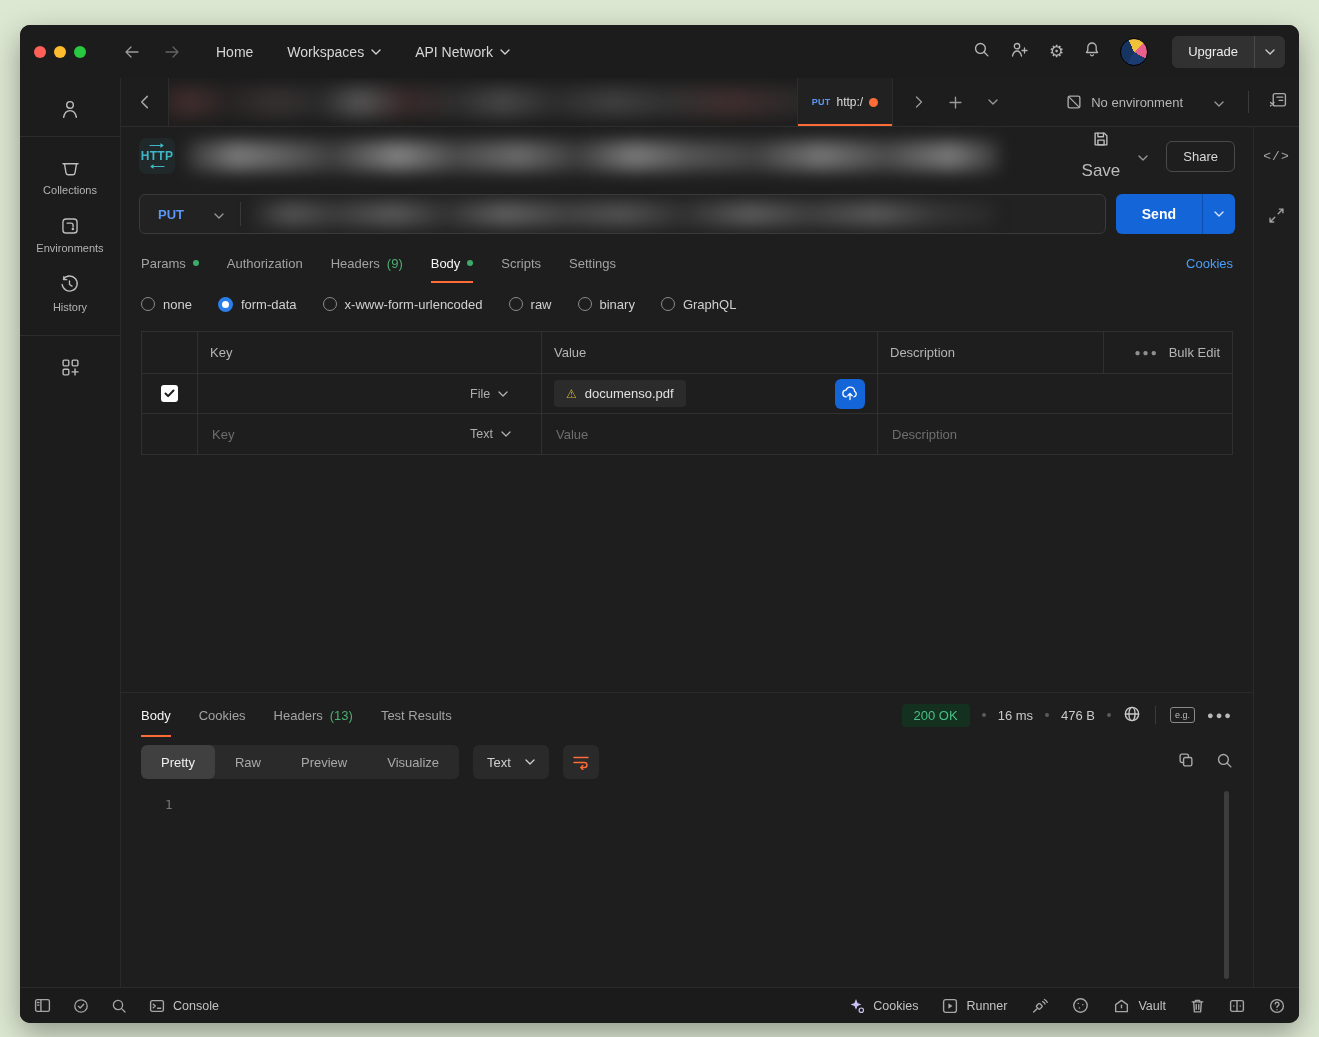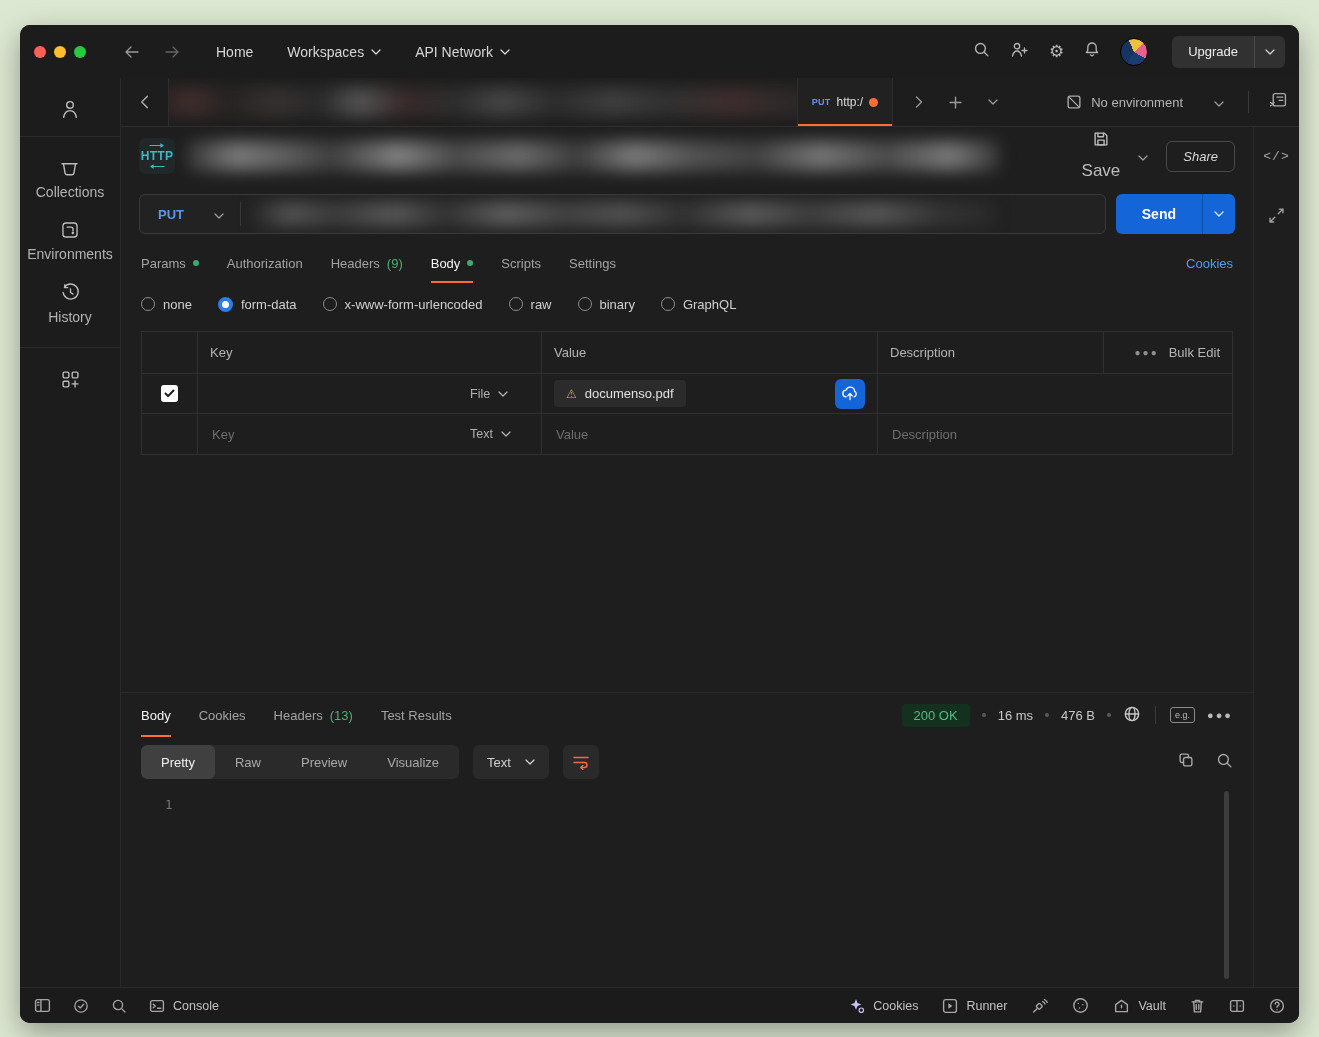--- a/index.html
+++ b/index.html
@@ -23,21 +23,21 @@
     border:1px solid #000;}
   .upgrade{display:flex;align-items:stretch;background:#313131;border-radius:6px;overflow:hidden;height:32px;margin-left:4px;}
   .upgrade .lbl{padding:0 16px;display:flex;align-items:center;color:#ececec;font-size:13px;cursor:pointer;}
   .upgrade .sep{width:1px;background:#4a4a4a;}
   .upgrade .chev{padding:0 10px;display:flex;align-items:center;color:#cfcfcf;cursor:pointer;}
   
   .body-row{flex:1;display:flex;min-height:0;}
   .sidebar{width:100px;flex:0 0 100px;display:flex;flex-direction:column;align-items:center;padding-top:14px;color:#c7c7c7;}
   .side-divider{width:100%;height:1px;background:#2d2d2d;margin:12px 0;}
   .side-item{display:flex;flex-direction:column;align-items:center;gap:6px;padding:10px 0;cursor:pointer;color:#bdbdbd;}
-  .side-item .cap{font-size:14px;color:#b3b3b3;}
+  .side-item .cap{font-size:11px;color:#b3b3b3;}
   .side-user{padding:6px 0 4px;}
   .content{flex:1;display:flex;flex-direction:column;border-left:1px solid #2a2a2a;min-width:0;}
   
   .tabbar{height:49px;flex:0 0 49px;display:flex;align-items:stretch;border-bottom:1px solid #2d2d2d;background:#1d1d1d;}
   .tab-back{width:48px;display:flex;align-items:center;justify-content:center;color:#a7a7a7;border-right:1px solid #2d2d2d;cursor:pointer;}
   .tabs-blur-region{width:628px;position:relative;overflow:hidden;}
   .tabs-blur{position:absolute;left:-12px;right:-12px;top:9px;height:30px;border-radius:4px;filter:blur(8px);opacity:.9;
     background:linear-gradient(90deg,#2a2121 0%,#463030 5%,#282424 11%,#3a3434 18%,#2b2b2b 25%,#5a5a5a 31%,#3c2b2b 38%,#303030 46%,#4a4a4a 53%,#2e2e2e 61%,#424242 70%,#343434 78%,#433030 88%,#2a2a2a 100%);}
   .tab-active{width:96px;border-left:1px solid #2d2d2d;border-right:1px solid #2d2d2d;display:flex;align-items:center;
     justify-content:center;gap:6px;position:relative;cursor:pointer;background:#212121;}
@@ -61,21 +61,21 @@
   .code-glyph{font-size:13px;letter-spacing:1px;color:#a5a5a5;font-family:"Liberation Mono",monospace;}
   .name-row{height:58px;flex:0 0 58px;display:flex;align-items:center;padding:0 18px;gap:12px;}
   .http-badge{width:36px;height:36px;border-radius:7px;background:#20282a;display:flex;flex-direction:column;
     align-items:center;justify-content:center;gap:1px;color:#3fb7c6;flex:0 0 36px;}
   .http-badge .t{font-size:12px;font-weight:bold;letter-spacing:.3px;}
   .name-blur{height:30px;flex:1;max-width:812px;border-radius:4px;filter:blur(8px);opacity:.8;
     background:linear-gradient(90deg,#3a3a3a 0%,#8f8f8f 6%,#6f6f6f 12%,#474747 18%,#9a9a9a 26%,#555 33%,#7d7d7d 41%,#444 48%,#909090 55%,#616161 62%,#4a4a4a 70%,#8a8a8a 78%,#565656 86%,#8f8f8f 94%,#3d3d3d 100%);}
   .name-actions{margin-left:auto;display:flex;align-items:center;gap:14px;}
   .save-btn{display:flex;align-items:center;gap:14px;color:#bdbdbd;font-size:17px;cursor:pointer;flex-direction:column;}
   .save-chev{color:#9a9a9a;cursor:pointer;padding:0 4px;}
-  .share-btn{border:1px solid #4a4a4a;border-radius:6px;padding:7px 16px;color:#d9d9d9;font-size:13px;cursor:pointer;background:transparent;font-style:italic;}
+  .share-btn{border:1px solid #4a4a4a;border-radius:6px;padding:7px 16px;color:#d9d9d9;font-size:13px;cursor:pointer;background:transparent;}
   .url-row{height:58px;flex:0 0 58px;display:flex;align-items:center;padding:0 18px;gap:10px;}
   .url-box{flex:1;height:40px;border:1px solid #3a3a3a;border-radius:6px;display:flex;align-items:center;background:#222;overflow:hidden;}
   .method-select{display:flex;align-items:center;gap:30px;padding:0 16px 0 18px;cursor:pointer;}
   .method-select .m{color:#5b97f2;font-size:13px;font-weight:bold;}
   .method-select .cv2{color:#9a9a9a;}
   .url-divider{width:1px;height:24px;background:#3a3a3a;margin-right:12px;}
   .url-blur{flex:1;height:24px;margin-right:110px;border-radius:4px;filter:blur(8px);opacity:.65;
     background:linear-gradient(90deg,#2c2c2c 0%,#6f6f6f 5%,#4a4a4a 11%,#777 19%,#3d3d3d 26%,#828282 34%,#555 42%,#6d6d6d 50%,#3a3a3a 58%,#7b7b7b 67%,#4f4f4f 75%,#767676 84%,#424242 92%,#2e2e2e 100%);}
   .send-btn{height:40px;display:flex;align-items:stretch;background:#1465d8;border-radius:6px;overflow:hidden;flex:0 0 auto;text-align:center;}
   .send-btn .lbl{padding:0 26px;display:flex;align-items:center;color:#fff;font-size:14px;font-weight:bold;cursor:pointer;}

